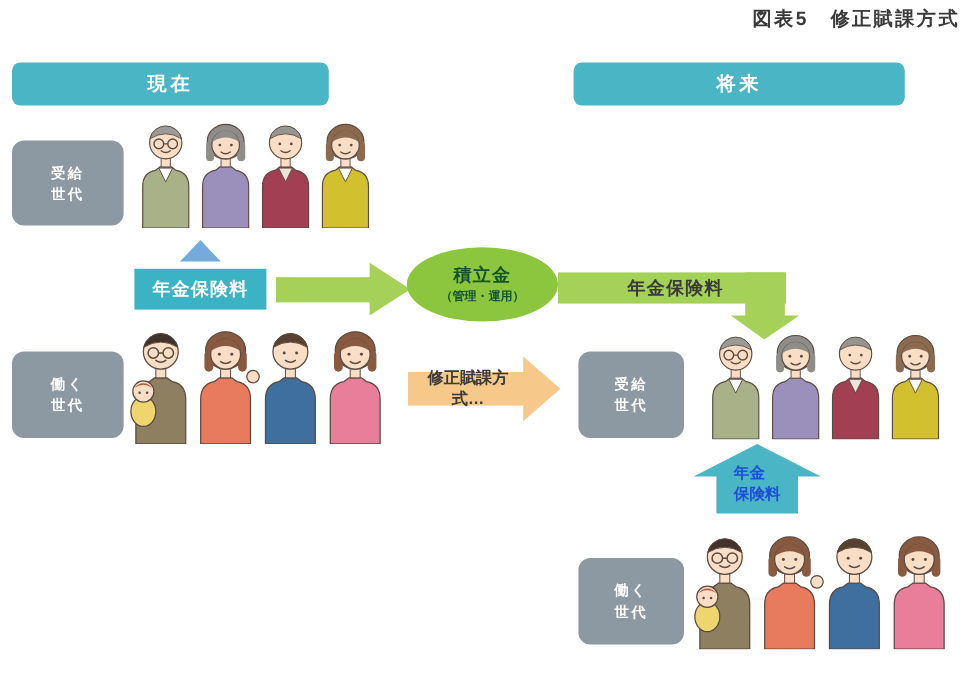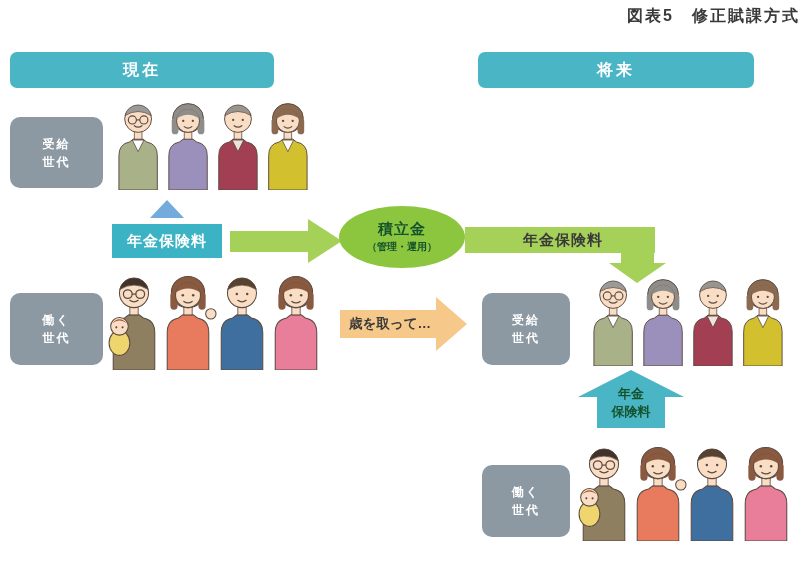--- a/index.html
+++ b/index.html
@@ -51,22 +51,22 @@
   .fill-orange{fill:var(--orange);}
   .fill-teal{fill:var(--teal);}
   .arrow-label{
     color:var(--text-dark);font-weight:bold;z-index:6;
     display:flex;align-items:center;justify-content:center;text-align:center;
   }
   #lbl-fund-use{left:488px;top:228px;width:150px;height:24px;font-size:15px;letter-spacing:1px;}
   #lbl-aging{left:343px;top:310px;width:94px;height:28px;font-size:13.5px;}
   #lbl-premium-future{
     left:578px;top:383px;width:106px;height:40px;z-index:6;
-    display:flex;align-items:center;justify-content:center;text-align:center;
-    color:#14532d;font-size:13px;font-weight:bold;line-height:1.4;white-space:pre-line;
+    display:flex;align-items:center;justify-content:center;
+    color:#1d4ed8;font-size:13px;font-weight:bold;line-height:1.4;white-space:pre-line;
   }
   #source-note{
     left:8px;top:549px;width:780px;
     font-size:13px;color:var(--text-dark);letter-spacing:0.5px;
   }
 </style>
 </head>
 <body>
 
 <div id="stage">
@@ -304,21 +304,21 @@
     <rect class="fill-green" x="0" y="0" width="190" height="26"></rect>
     <rect class="fill-green" x="156" y="0" width="33" height="38"></rect>
     <polygon class="fill-green" points="144,36 201,36 172,56"></polygon>
   </svg>
   <div class="abs arrow-label" id="lbl-fund-use">年金保険料</div>
 
   <svg class="abs arrow" style="left:340px;top:297px;" width="127" height="54" viewBox="0 0 127 54">
     <rect class="fill-orange" x="0" y="13" width="98" height="28"></rect>
     <polygon class="fill-orange" points="96,0 127,27 96,54"></polygon>
   </svg>
-  <div class="abs arrow-label" id="lbl-aging">歳を取って…</div>
+  <div class="abs arrow-label" id="lbl-aging">修正賦課方式…</div>
 
   <svg class="abs arrow" style="left:578px;top:370px;" width="106" height="58" viewBox="0 0 106 58">
     <polygon class="fill-teal" points="53,0 106,27 87,27 87,58 19,58 19,27 0,27"></polygon>
   </svg>
   <div class="abs" id="lbl-premium-future">年金
 保険料</div>
 
 
 </div>
 

